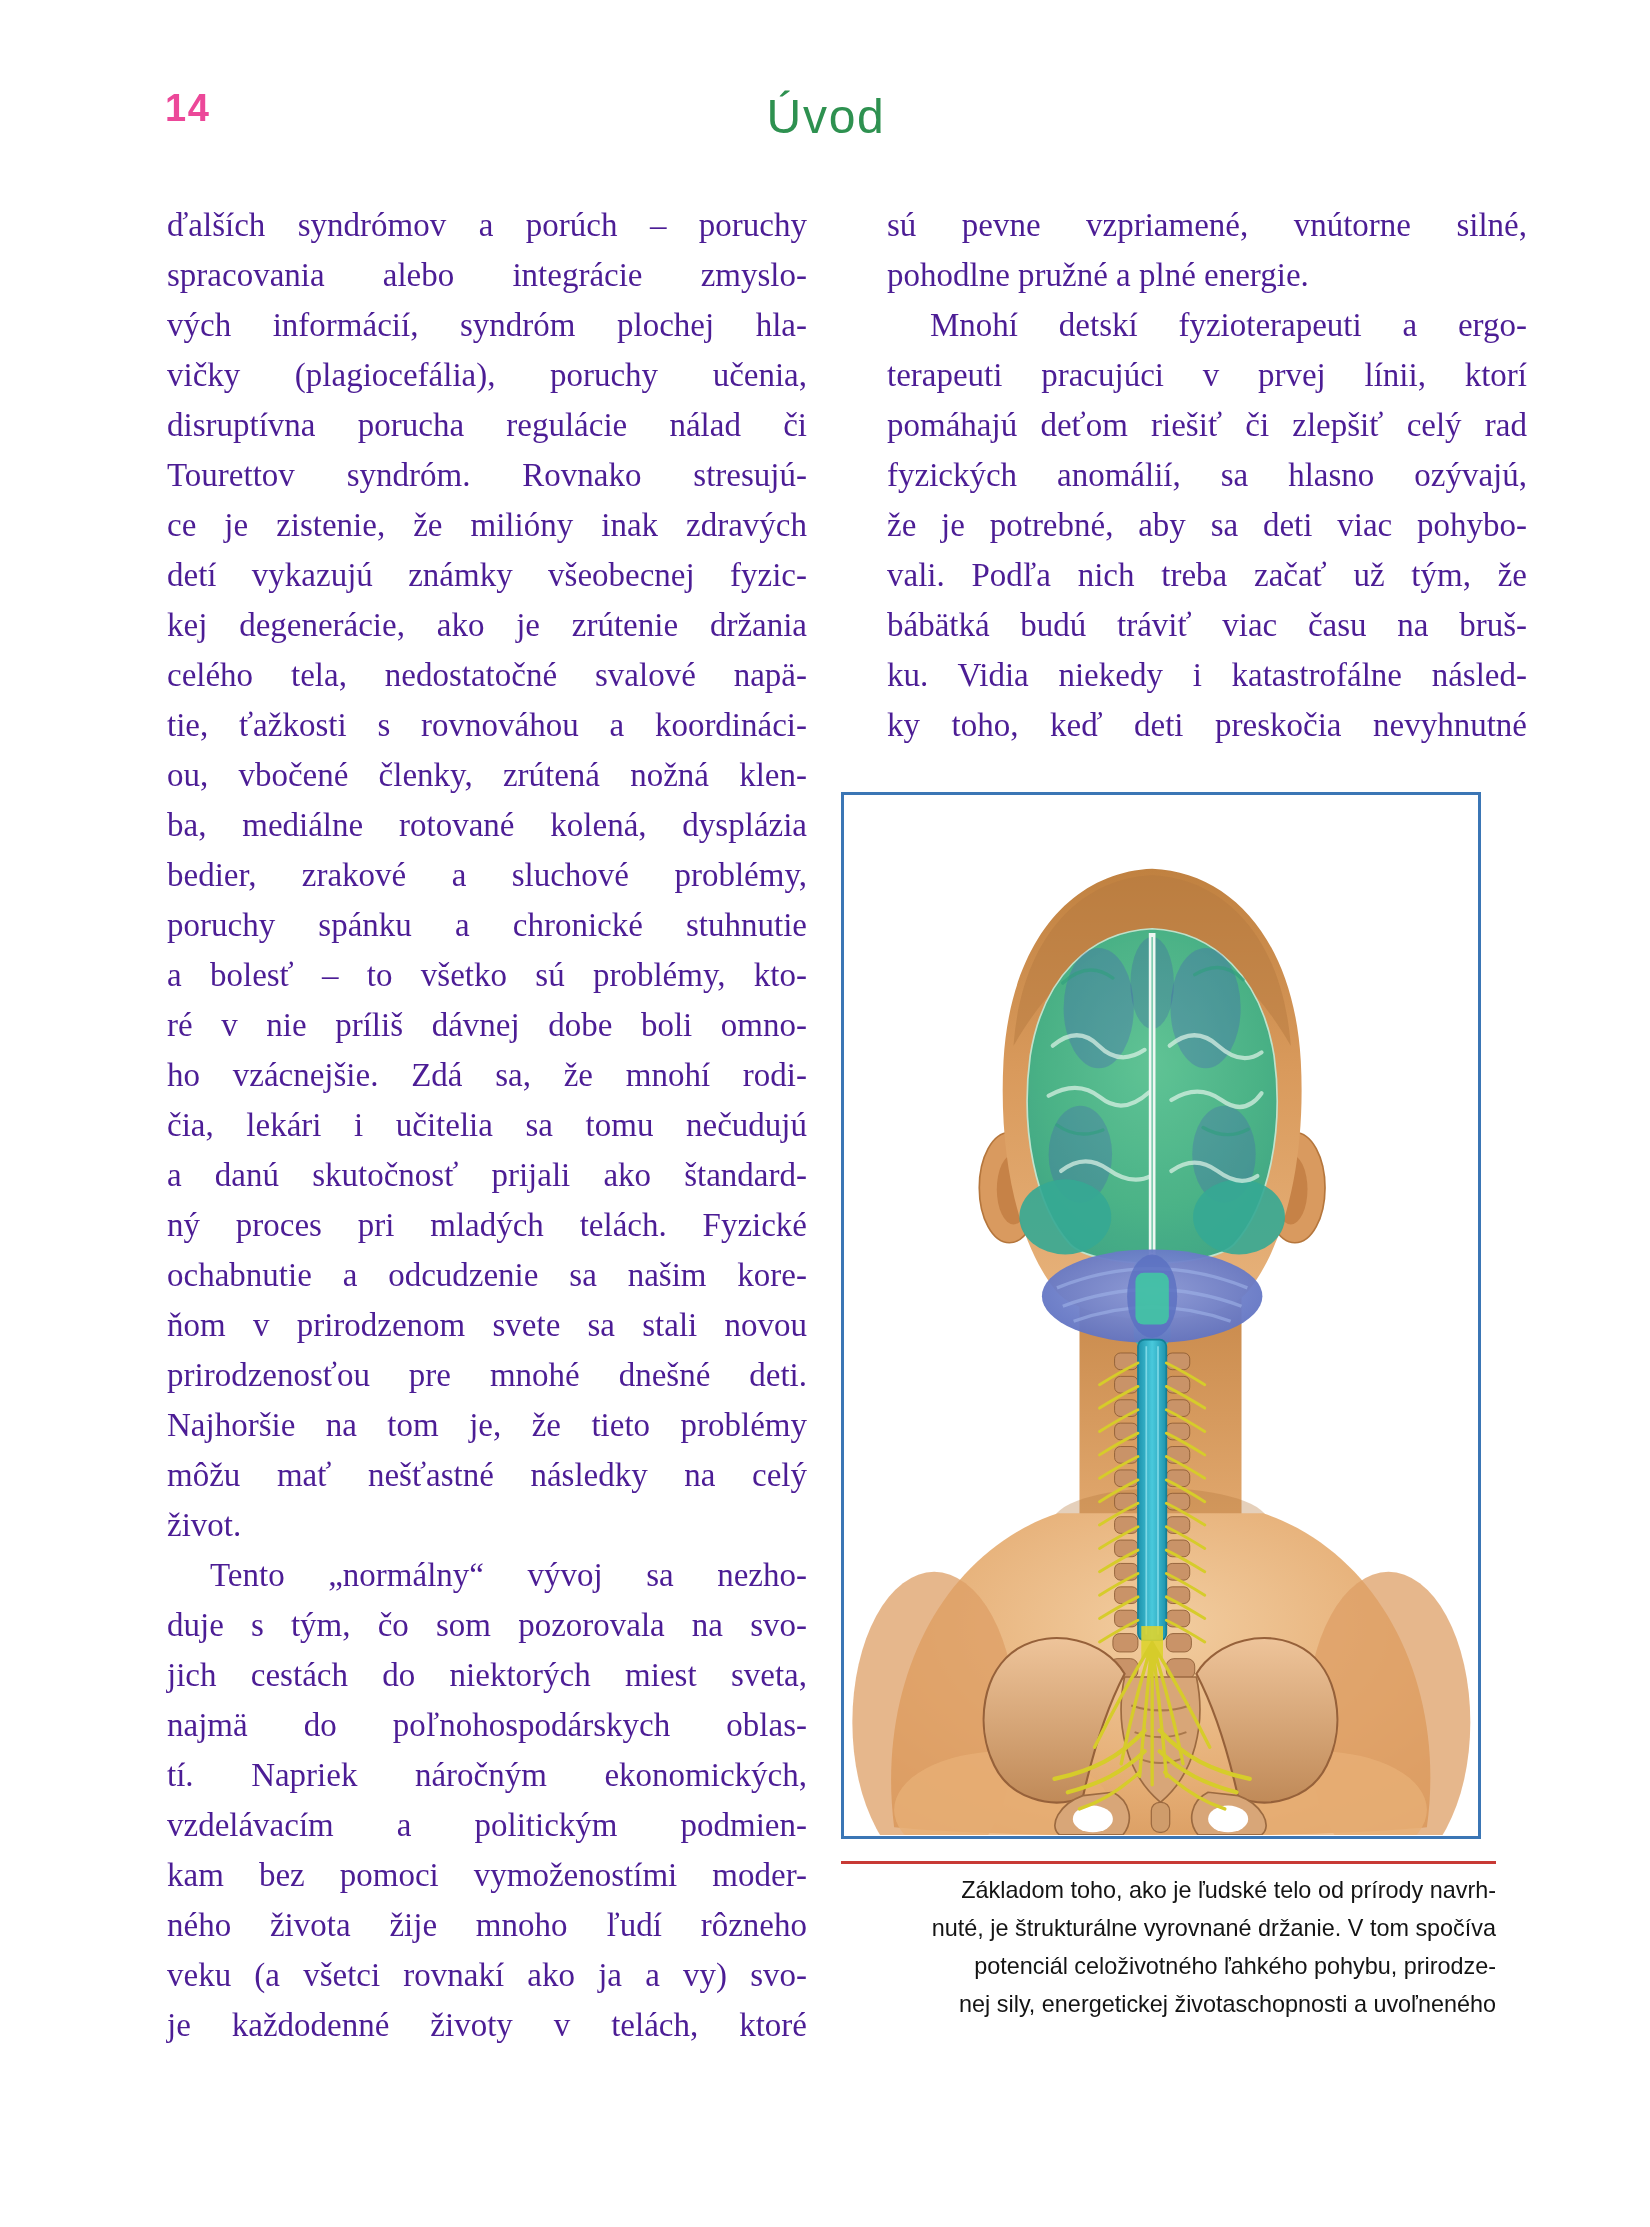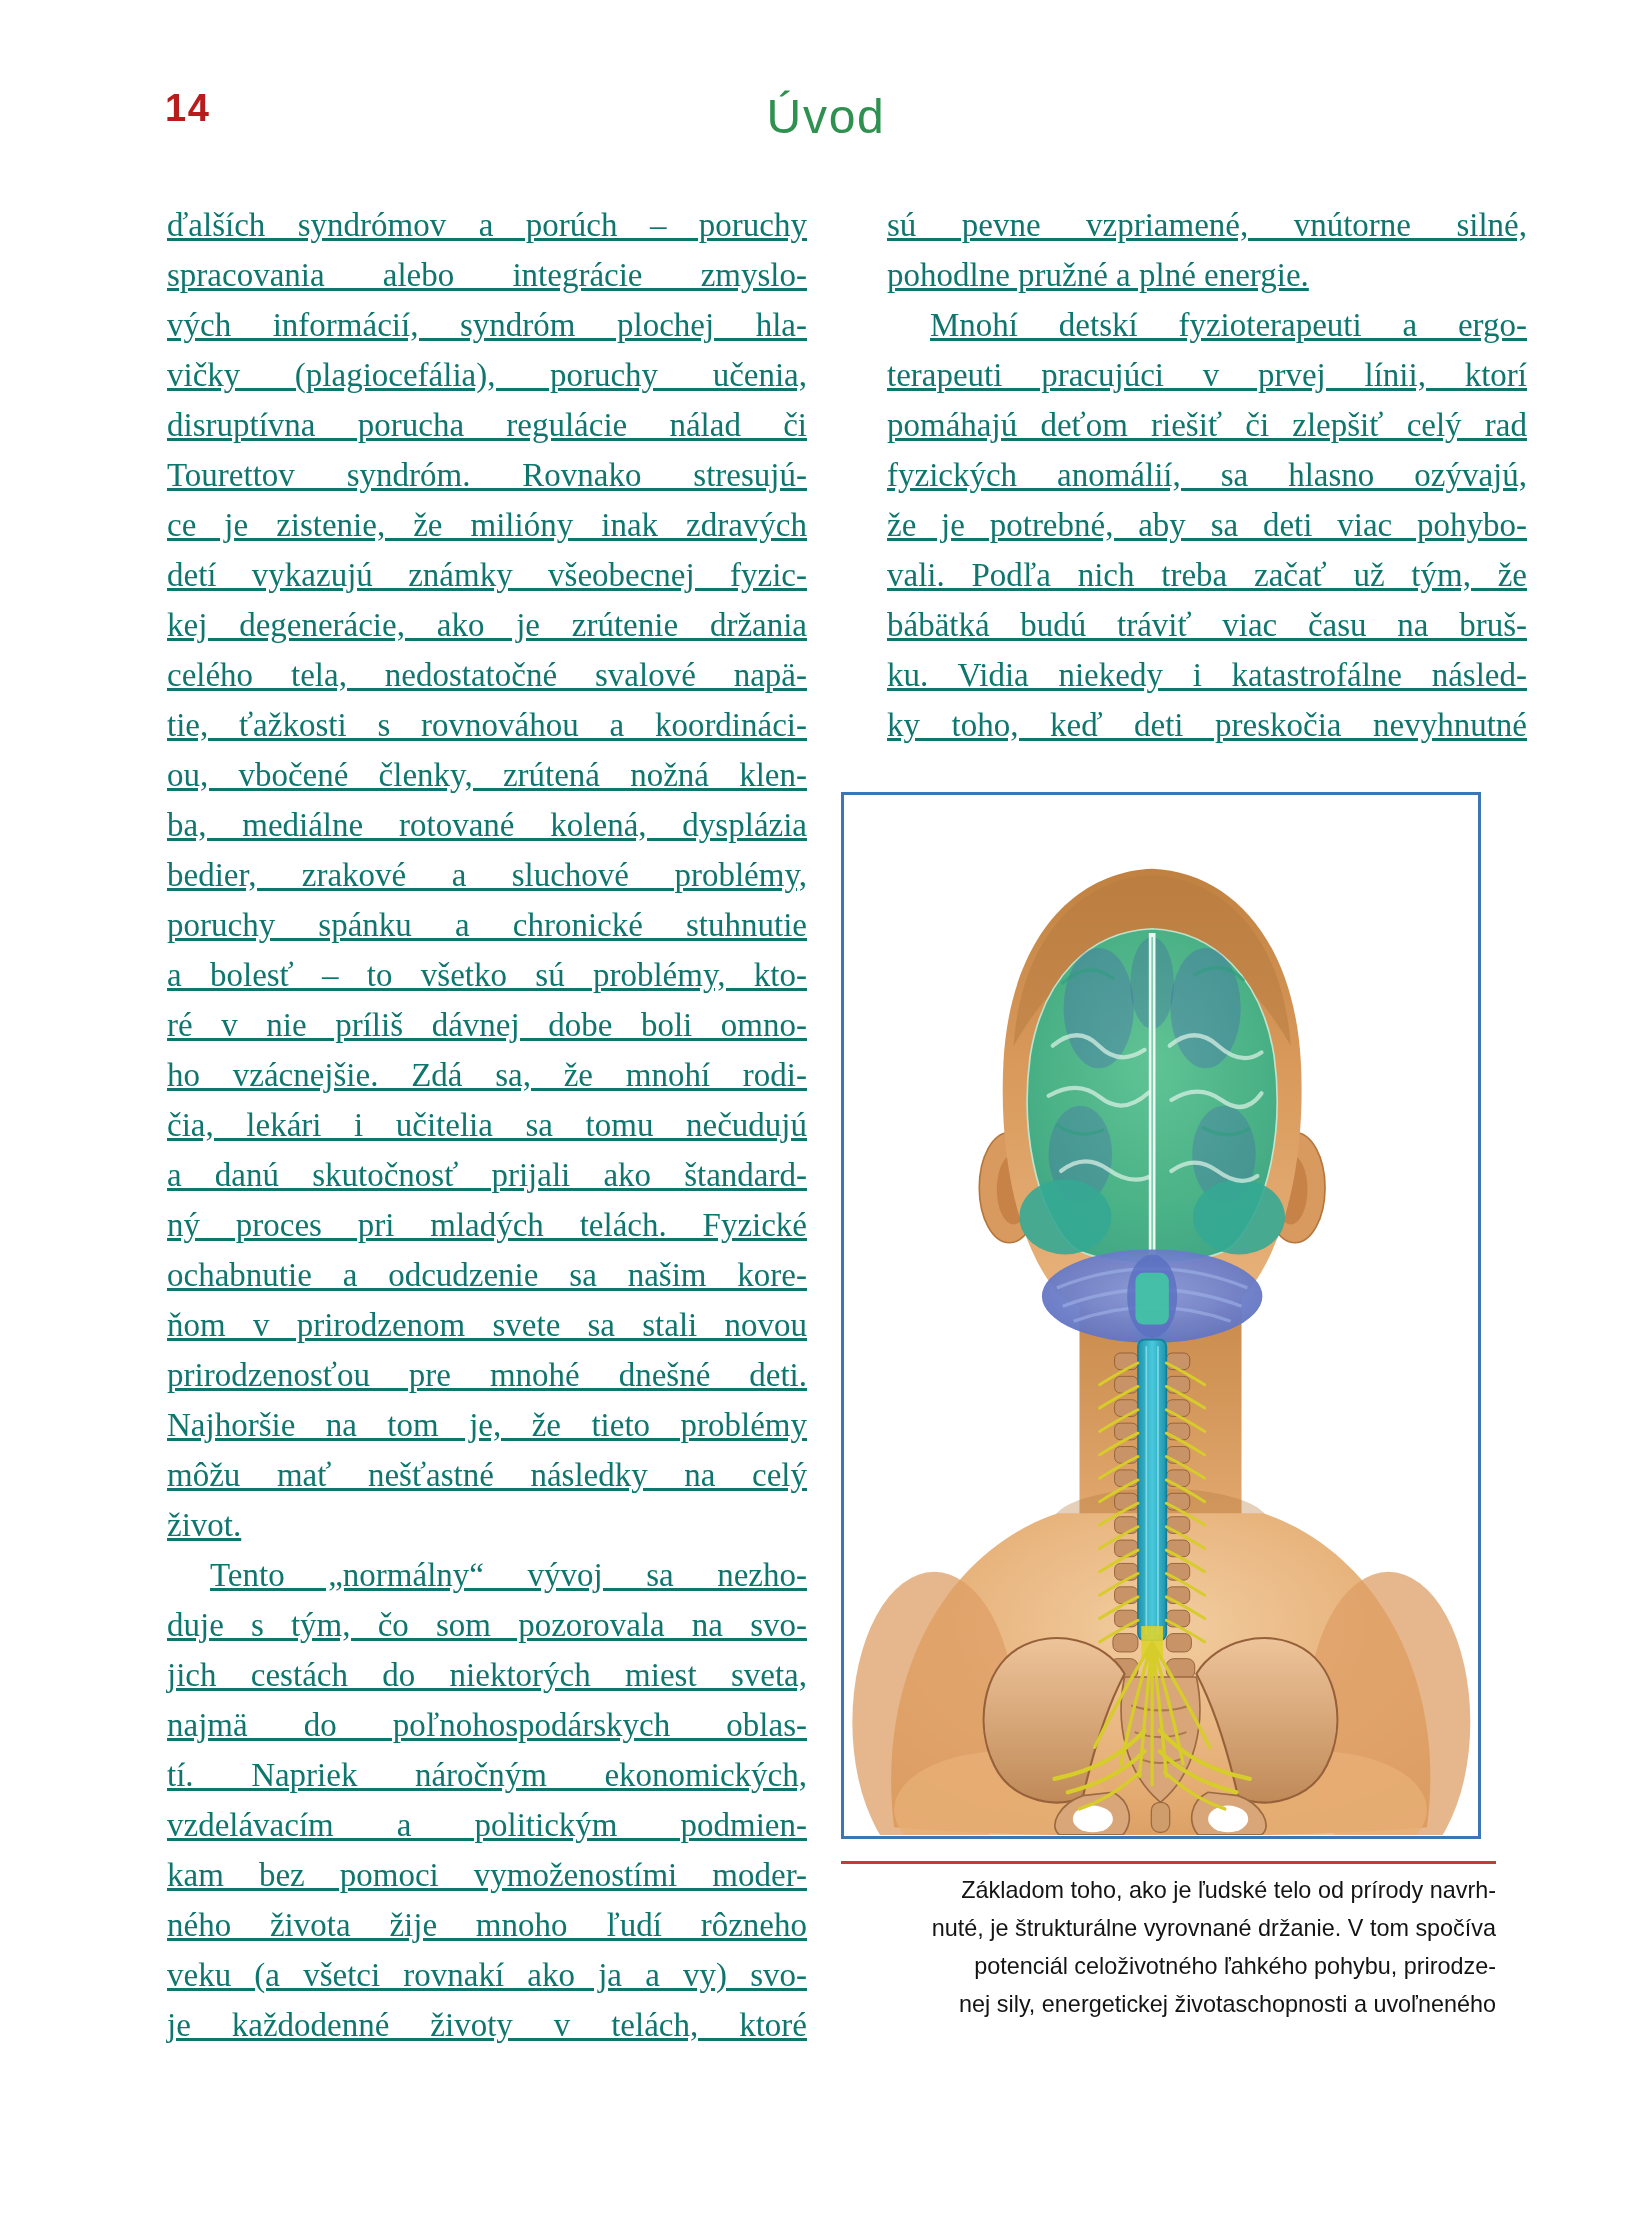--- a/index.html
+++ b/index.html
@@ -7,32 +7,32 @@
     position:relative;
     width:1650px;height:2227px;
     background:#ffffff;
     overflow:hidden;
     font-family:"Liberation Serif", serif;
   }
   .pagenum{
     position:absolute;left:165px;top:87px;
     font-family:"Liberation Sans", sans-serif;
     font-size:38px;font-weight:600;letter-spacing:1.7px;
-    color:#b91c1c;
+    color:#ec4899;
   }
   .runhead{
     position:absolute;left:167px;top:89px;width:1318px;
     text-align:center;
     font-family:"Liberation Sans", sans-serif;
     font-size:48px;font-weight:300;letter-spacing:1.7px;
     color:#2e9150;
   }
   .col{
     position:absolute;top:200px;width:640px;
-    font-size:33px;line-height:50px;color:#0f766e;text-decoration:underline;
+    font-size:33px;line-height:50px;color:#4c1d95;
   }
   .col-left{left:167px;}
   .col-right{left:887px;}
   .jline{text-align:justify;text-align-last:justify;white-space:normal;}
   .lline{text-align:center;text-align-last:left;}
   .indent{text-indent:43px;}
   .figure-box{
     position:absolute;left:841px;top:792px;
     width:640px;height:1047px;
     border:3.3px solid #3b76b5;

